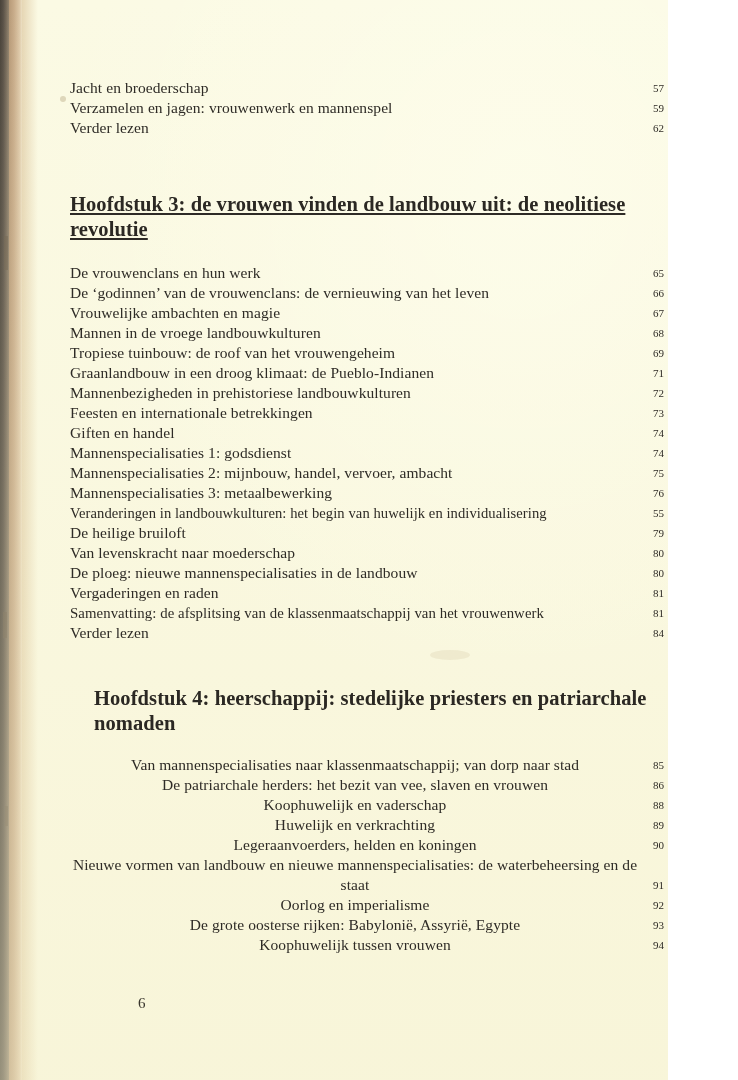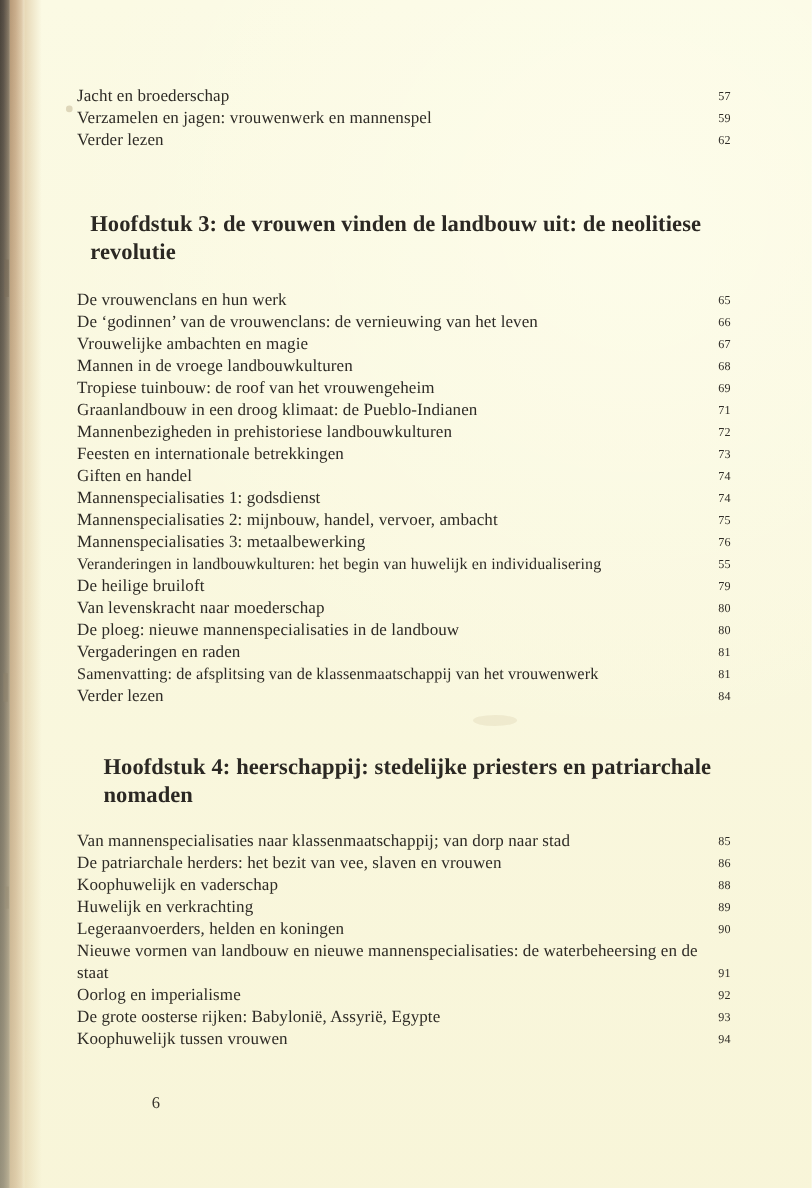--- a/index.html
+++ b/index.html
@@ -4,21 +4,21 @@
 <title>Inhoudsopgave</title>
 <style>
   html, body {
     margin: 0;
     padding: 0;
     background: #ffffff;
   }
 
   .page {
     position: relative;
-    width: 738px;
+    width: 668px;
     height: 1080px;
     overflow: hidden;
     background: #fbfae4;
     font-family: "Liberation Serif", "DejaVu Serif", serif;
     color: #2e2b26;
     -webkit-font-smoothing: antialiased;
   }
 
   
   .gutter-dark {
@@ -98,24 +98,24 @@
     font-size: 20.5px;
     line-height: 25px;
     font-weight: bold;
     letter-spacing: .004em;
     width: 565px;
     color: #2b2823;
   }
 
   
   .group-1 { position: absolute; top: 78px; left: 0; }
-  .head-3  { position: absolute; top: 192px; left: 12px; }
+  .head-3  { position: absolute; top: 192px; left: 0; text-decoration: underline; }
   .group-3 { position: absolute; top: 263px; left: 0; }
   .head-4  { position: absolute; top: 686px; left: 0; margin-left: 24px; }
-  .group-4 { position: absolute; top: 755px; left: 0; }
+  .group-4 { position: absolute; top: 755px; left: 0; text-align: center; }
 
   .folio {
     position: absolute;
     left: 68px;
     top: 994px;
     font-size: 15px;
     line-height: 18px;
     color: #3a362e;
   }
 

